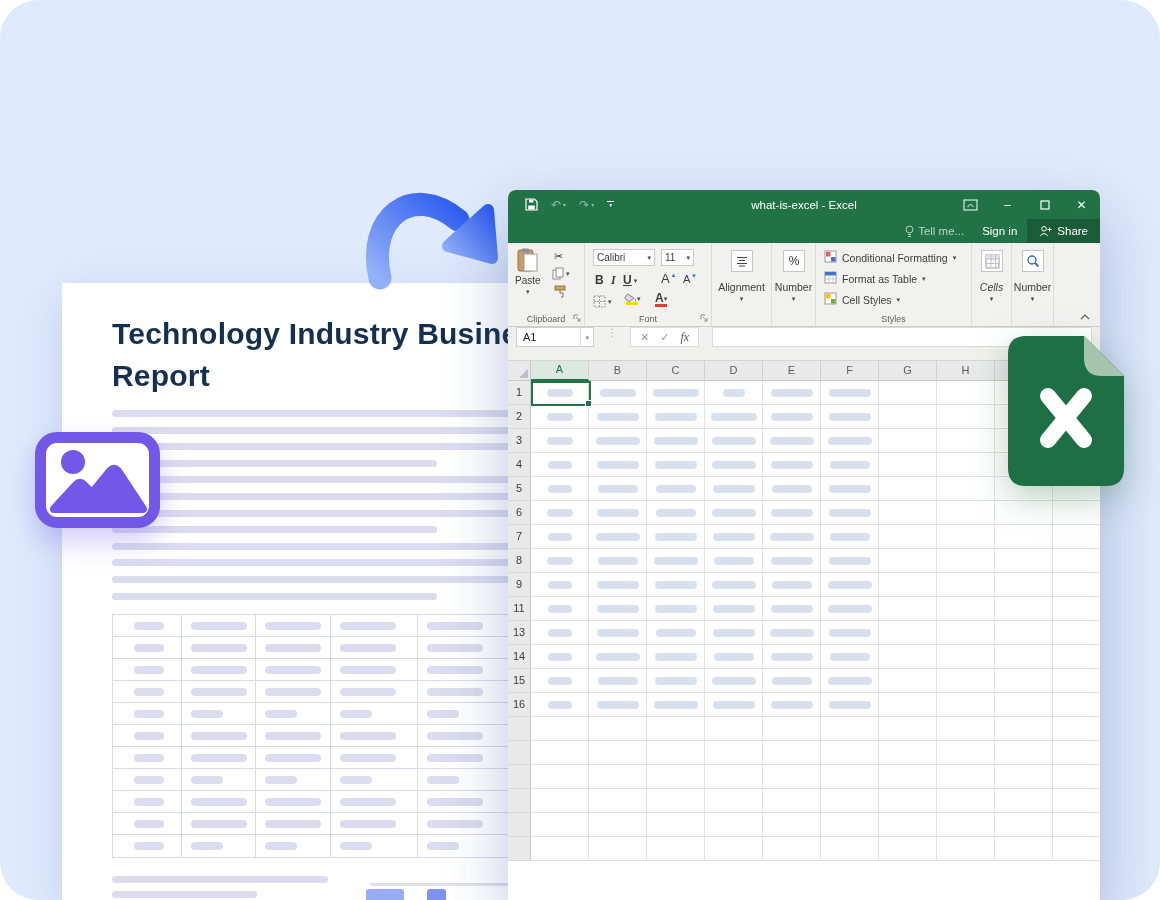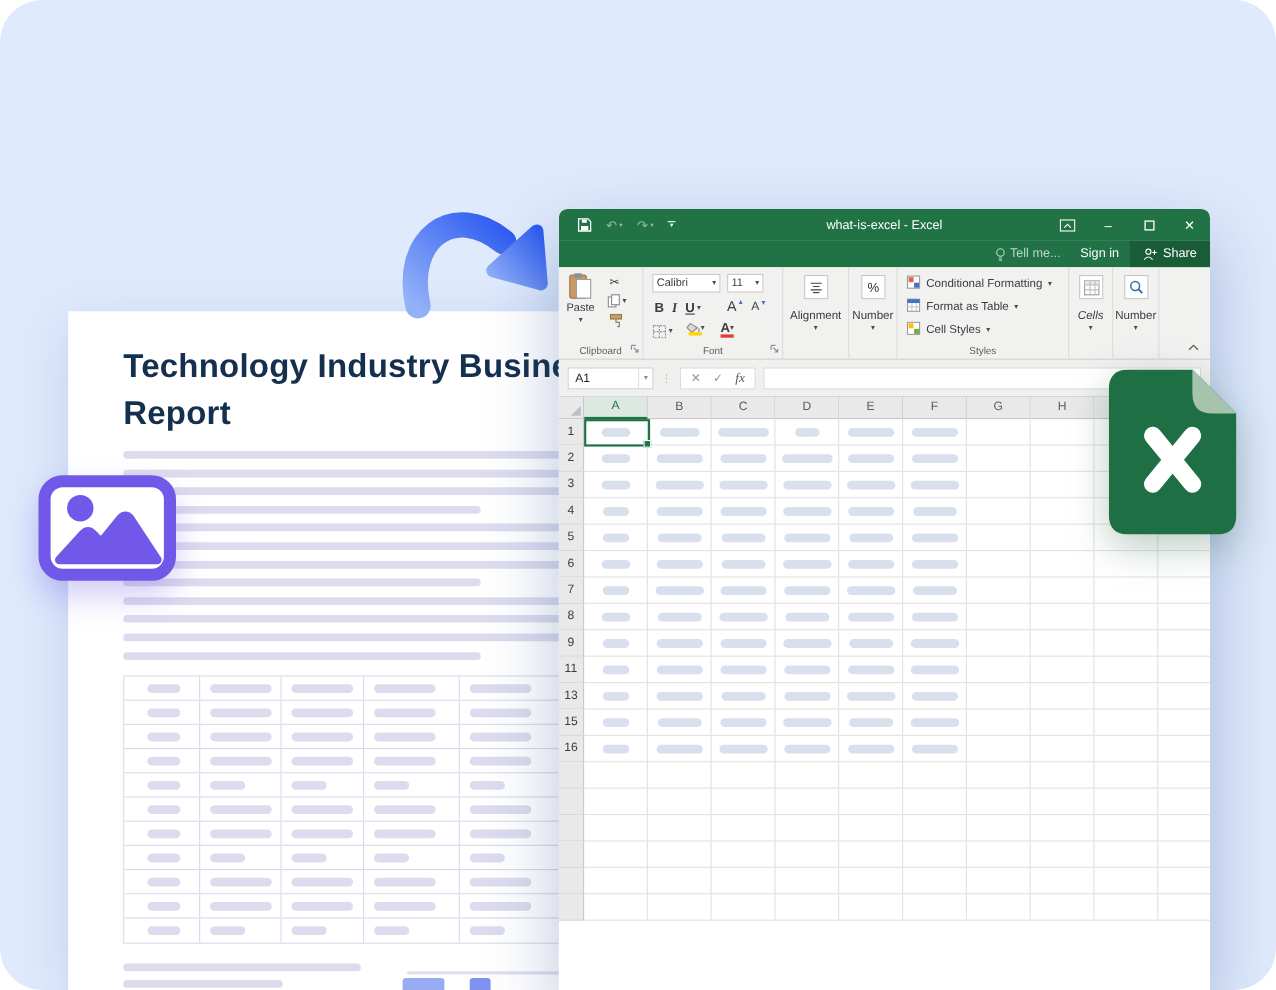--- a/index.html
+++ b/index.html
@@ -57,21 +57,21 @@
   .bigbtn{position:absolute;display:flex;flex-direction:column;align-items:center;gap:2px;}
   .boxicon{width:22px;height:22px;background:#fff;border:1px solid #c6c6c6;display:flex;align-items:center;justify-content:center;}
   .combo{position:absolute;height:17px;background:#fff;border:1px solid #c9c9c9;display:flex;align-items:center;
          justify-content:space-between;padding:0 3px;font-size:10px;}
   .fbtn{position:absolute;display:flex;align-items:center;gap:2px;font-size:12px;}
   .b{font-weight:bold;} .i{font-style:italic;font-family:"Liberation Serif",serif;font-weight:bold;}
   .u{text-decoration:underline;}
   .stylerow{position:absolute;left:8px;display:flex;align-items:center;gap:5px;font-size:10.5px;white-space:nowrap;}
   .colorbar{width:12px;height:3px;margin-top:-1px;}
 
-  .fbar{height:34px;background:#f0f0ef;border-bottom:1px solid #d5d5d5;display:flex;align-items:center;padding:0 8px;gap:7px;}
+  .fbar{height:34px;background:#f0f0ef;border-bottom:1px solid #d5d5d5;display:flex;padding:0 8px;gap:13px;}
   .namebox{width:78px;height:20px;background:#fff;border:1px solid #cfcfcf;display:flex;align-items:center;font-size:11px;color:#222;padding-left:6px;}
   .nbcaret{margin-left:auto;border-left:1px solid #e0e0e0;padding:0 4px;height:100%;display:flex;align-items:center;}
   .vdots{color:#b0b0b0;font-size:10px;}
   .fxbtns{height:20px;background:#fff;border:1px solid #dadada;display:flex;align-items:center;gap:11px;padding:0 9px;color:#9a9a9a;font-size:11px;}
   .fx{font-family:"Liberation Serif",serif;font-style:italic;color:#555;font-size:12px;}
   .finput{flex:1;height:20px;background:#fff;border:1px solid #dadada;}
 
   .sheet{position:relative;background:#fff;}
   .hrow{display:flex;height:20px;}
   .corner{width:23px;flex:none;background:#e9e9e9;border-right:1px solid #c9c9c9;border-bottom:1px solid #c9c9c9;position:relative;}
@@ -909,20 +909,45 @@
           </div>
           <div class="cell">
             <div class="spill" style="width: 42px;"></div>
           </div>
           <div class="cell"></div>
           <div class="cell"></div>
           <div class="cell"></div>
           <div class="cell"></div>
         </div>
         <div class="srow">
+          <div class="rhead">14</div>
+          <div class="cell">
+            <div class="spill" style="width: 24px;"></div>
+          </div>
+          <div class="cell">
+            <div class="spill" style="width: 44px;"></div>
+          </div>
+          <div class="cell">
+            <div class="spill" style="width: 42px;"></div>
+          </div>
+          <div class="cell">
+            <div class="spill" style="width: 40px;"></div>
+          </div>
+          <div class="cell">
+            <div class="spill" style="width: 42px;"></div>
+          </div>
+          <div class="cell">
+            <div class="spill" style="width: 40px;"></div>
+          </div>
+          <div class="cell"></div>
+          <div class="cell"></div>
+          <div class="cell"></div>
+          <div class="cell"></div>
+        </div>
+        <div class="srow">
           <div class="rhead">15</div>
           <div class="cell">
             <div class="spill" style="width: 24px;"></div>
           </div>
           <div class="cell">
             <div class="spill" style="width: 40px;"></div>
           </div>
           <div class="cell">
             <div class="spill" style="width: 42px;"></div>
           </div>

